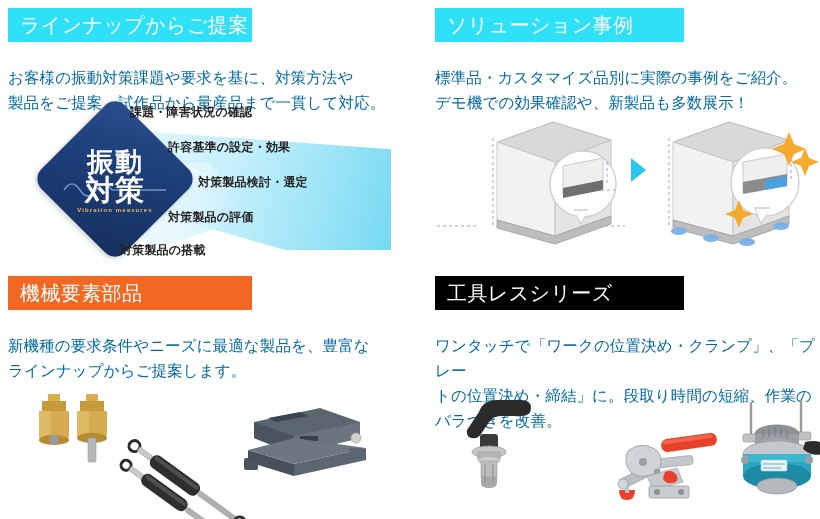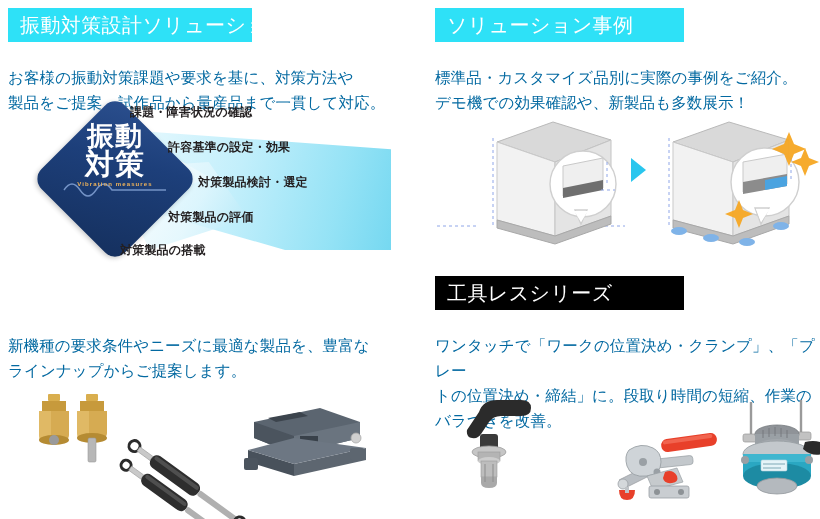--- a/index.html
+++ b/index.html
@@ -90,21 +90,21 @@
     border-radius: 14px;
     transform: rotate(45deg);
     box-shadow: 0 2px 5px rgba(0,0,0,.22);
   }
   .diamond .dwave {
     position: absolute; left: 6px; top: 56px; width: 106px; height: 22px;
     overflow: hidden; pointer-events: none;
   }
   .diamond .dlabel {
     position: absolute; inset: 0;
-    display: flex; flex-direction: column; align-items: center; justify-content: flex-start;
+    display: flex; flex-direction: column; align-items: center; justify-content: center;
     color: #fff;
   }
   .diamond .dl1 { font-size: 27px; line-height: 28px; font-weight: 700; letter-spacing: 1px; margin-top: 2px; }
   .diamond .dl2 { font-size: 29px; line-height: 29px; font-weight: 700; letter-spacing: 1px; }
   .diamond .dsub {
     font-size: 6px; letter-spacing: 1.1px; font-weight: 700;
     color: #f0b45a; margin-top: 2px; white-space: nowrap;
   }
   .flow-step {
     position: absolute; font-size: 12px; line-height: 16px; color: #231f20;
@@ -129,21 +129,21 @@
   .products { position: absolute; left: 8px; top: 110px; width: 400px; height: 145px; }
 
   .sr-only { position: absolute; width: 1px; height: 1px; overflow: hidden; clip: rect(0 0 0 0); }
 </style>
 </head>
 <body>
 
 <section class="panel" id="panel-design">
 
   <div class="panel-header hdr-cyan">
-    <span class="htxt">振動対策設計ソリューション</span>
+    <span class="htxt">ラインナップからご提案します</span>
   </div>
 
   <p class="panel-body">お客様の振動対策課題や要求を基に、対策方法や
 製品をご提案。試作品から量産品まで一貫して対応。</p>
 
   <div class="flow-wrap">
 
     <div class="flow-swoosh"></div>
     <div class="flow-swoosh2"></div>
 
@@ -243,20 +243,23 @@
         <path d="M150 32 L155 44 L167 49 L155 54 L150 66 L145 54 L133 49 L145 44 Z" opacity=".95"></path>
         <path d="M166 48 L170 58 L180 62 L170 66 L166 76 L162 66 L152 62 L162 58 Z" opacity=".95"></path>
         <path d="M100 100 L104 110 L114 114 L104 118 L100 128 L96 118 L86 114 L96 110 Z" opacity=".95"></path>
       </g>
     </svg>
   </div>
 </section>
 
 <section class="panel" id="panel-machine-parts">
 
+  <div class="panel-header hdr-orange">
+    <span class="htxt">機械要素部品</span>
+  </div>
 
   <p class="panel-body">新機種の要求条件やニーズに最適な製品を、豊富な
 ラインナップからご提案します。</p>
 
   <div class="products">
     <svg width="400" height="145" viewBox="0 0 400 145" aria-hidden="true">
 
       <g>
         <rect x="40" y="16" width="12" height="7" rx="1" fill="#d9ae4e"></rect>
         <path d="M34 23 h24 v10 h-24 z" fill="#c79a3c"></path>

